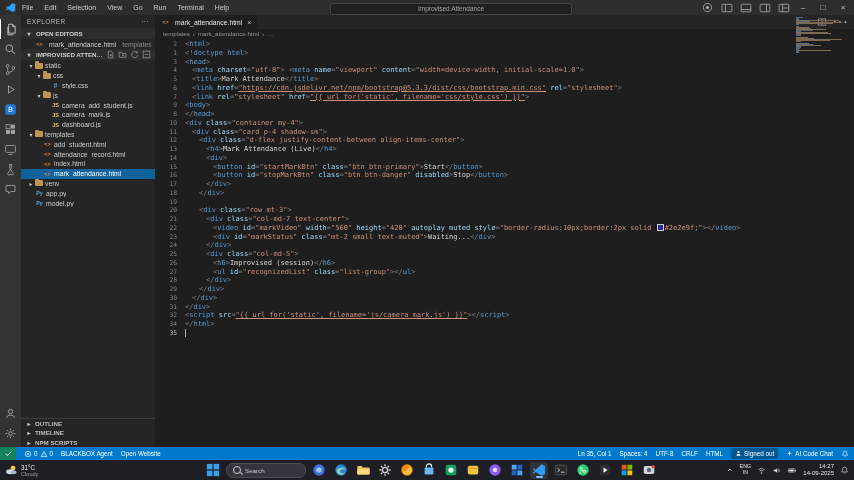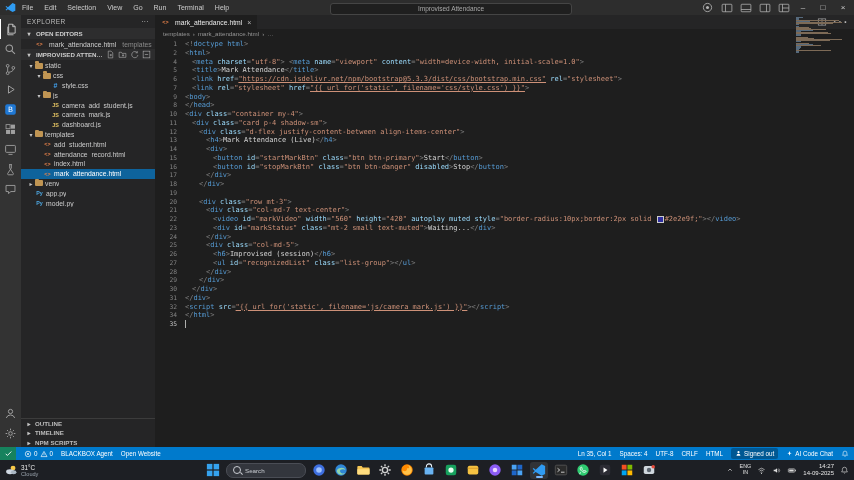--- a/index.html
+++ b/index.html
@@ -375,22 +375,23 @@
       </div>
     </div>
     <div class="breadcrumb" id="breadcrumb">
         <span>templates</span>
         <span>›</span>
         <span>mark_attendance.html</span>
         <span>›</span>
         <span>…</span>
       </div>
     <div class="code" id="code">
+        <div class="code-line"><span class="ln">2</span><span class="lc" style="padding-left: 0px;"><span class="tok-p">&lt;</span><span class="tok-t">html</span><span class="tok-p">&gt;</span></span></div>
         <div class="code-line"><span class="ln">1</span><span class="lc" style="padding-left: 0px;"><span class="tok-p">&lt;!</span><span class="tok-t">doctype html</span><span class="tok-p">&gt;</span></span></div>
-        <div class="code-line"><span class="ln">2</span><span class="lc" style="padding-left: 0px;"><span class="tok-p">&lt;</span><span class="tok-t">html</span><span class="tok-p">&gt;</span></span></div>
+        <div class="code-line"><span class="ln">3</span><span class="lc" style="padding-left: 0px;"><span class="tok-p">&lt;</span><span class="tok-t">head</span><span class="tok-p">&gt;</span></span></div>
         <div class="code-line"><span class="ln">4</span><span class="lc" style="padding-left: 7px;"><span class="tok-p">&lt;</span><span class="tok-t">meta</span><span class="tok-a"> charset</span><span class="tok-p">=</span><span class="tok-s">"utf-8"</span><span class="tok-p">&gt;</span><span class="tok-x"> </span><span class="tok-p">&lt;</span><span class="tok-t">meta</span><span class="tok-a"> name</span><span class="tok-p">=</span><span class="tok-s">"viewport"</span><span class="tok-a"> content</span><span class="tok-p">=</span><span class="tok-s">"width=device-width, initial-scale=1.0"</span><span class="tok-p">&gt;</span></span></div>
         <div class="code-line"><span class="ln">5</span><span class="lc" style="padding-left: 7px;"><span class="tok-p">&lt;</span><span class="tok-t">title</span><span class="tok-p">&gt;</span><span class="tok-x">Mark Attendance</span><span class="tok-p">&lt;/</span><span class="tok-t">title</span><span class="tok-p">&gt;</span></span></div>
         <div class="code-line"><span class="ln">6</span><span class="lc" style="padding-left: 7px;"><span class="tok-p">&lt;</span><span class="tok-t">link</span><span class="tok-a"> href</span><span class="tok-p">=</span><span class="tok-u">"https://cdn.jsdelivr.net/npm/bootstrap@5.3.3/dist/css/bootstrap.min.css"</span><span class="tok-a"> rel</span><span class="tok-p">=</span><span class="tok-s">"stylesheet"</span><span class="tok-p">&gt;</span></span></div>
         <div class="code-line"><span class="ln">7</span><span class="lc" style="padding-left: 7px;"><span class="tok-p">&lt;</span><span class="tok-t">link</span><span class="tok-a"> rel</span><span class="tok-p">=</span><span class="tok-s">"stylesheet"</span><span class="tok-a"> href</span><span class="tok-p">=</span><span class="tok-u">"{{ url_for('static', filename='css/style.css') }}"</span><span class="tok-p">&gt;</span></span></div>
         <div class="code-line"><span class="ln">9</span><span class="lc" style="padding-left: 0px;"><span class="tok-p">&lt;</span><span class="tok-t">body</span><span class="tok-p">&gt;</span></span></div>
         <div class="code-line"><span class="ln">8</span><span class="lc" style="padding-left: 0px;"><span class="tok-p">&lt;/</span><span class="tok-t">head</span><span class="tok-p">&gt;</span></span></div>
         <div class="code-line"><span class="ln">10</span><span class="lc" style="padding-left: 0px;"><span class="tok-p">&lt;</span><span class="tok-t">div</span><span class="tok-a"> class</span><span class="tok-p">=</span><span class="tok-s">"container my-4"</span><span class="tok-p">&gt;</span></span></div>
         <div class="code-line"><span class="ln">11</span><span class="lc" style="padding-left: 7px;"><span class="tok-p">&lt;</span><span class="tok-t">div</span><span class="tok-a"> class</span><span class="tok-p">=</span><span class="tok-s">"card p-4 shadow-sm"</span><span class="tok-p">&gt;</span></span></div>
         <div class="code-line"><span class="ln">12</span><span class="lc" style="padding-left: 14px;"><span class="tok-p">&lt;</span><span class="tok-t">div</span><span class="tok-a"> class</span><span class="tok-p">=</span><span class="tok-s">"d-flex justify-content-between align-items-center"</span><span class="tok-p">&gt;</span></span></div>
         <div class="code-line"><span class="ln">13</span><span class="lc" style="padding-left: 21px;"><span class="tok-p">&lt;</span><span class="tok-t">h4</span><span class="tok-p">&gt;</span><span class="tok-x">Mark Attendance (Live)</span><span class="tok-p">&lt;/</span><span class="tok-t">h4</span><span class="tok-p">&gt;</span></span></div>

